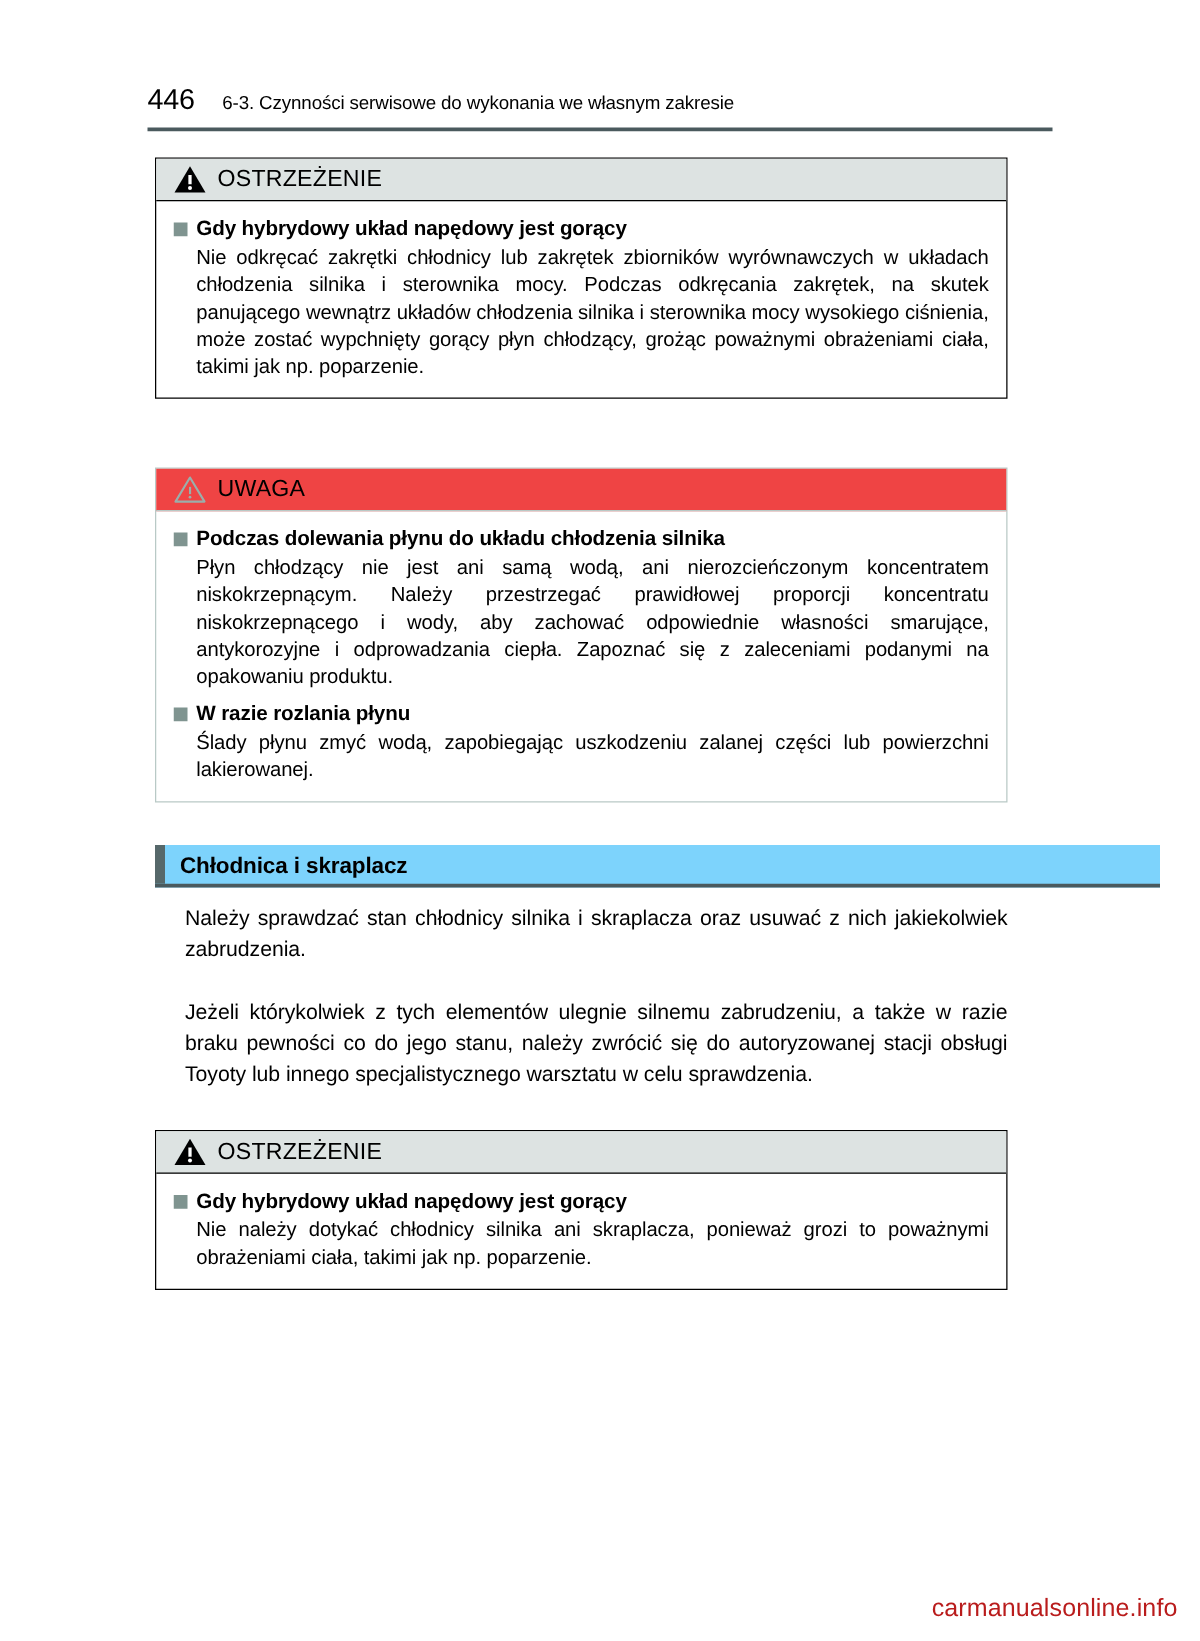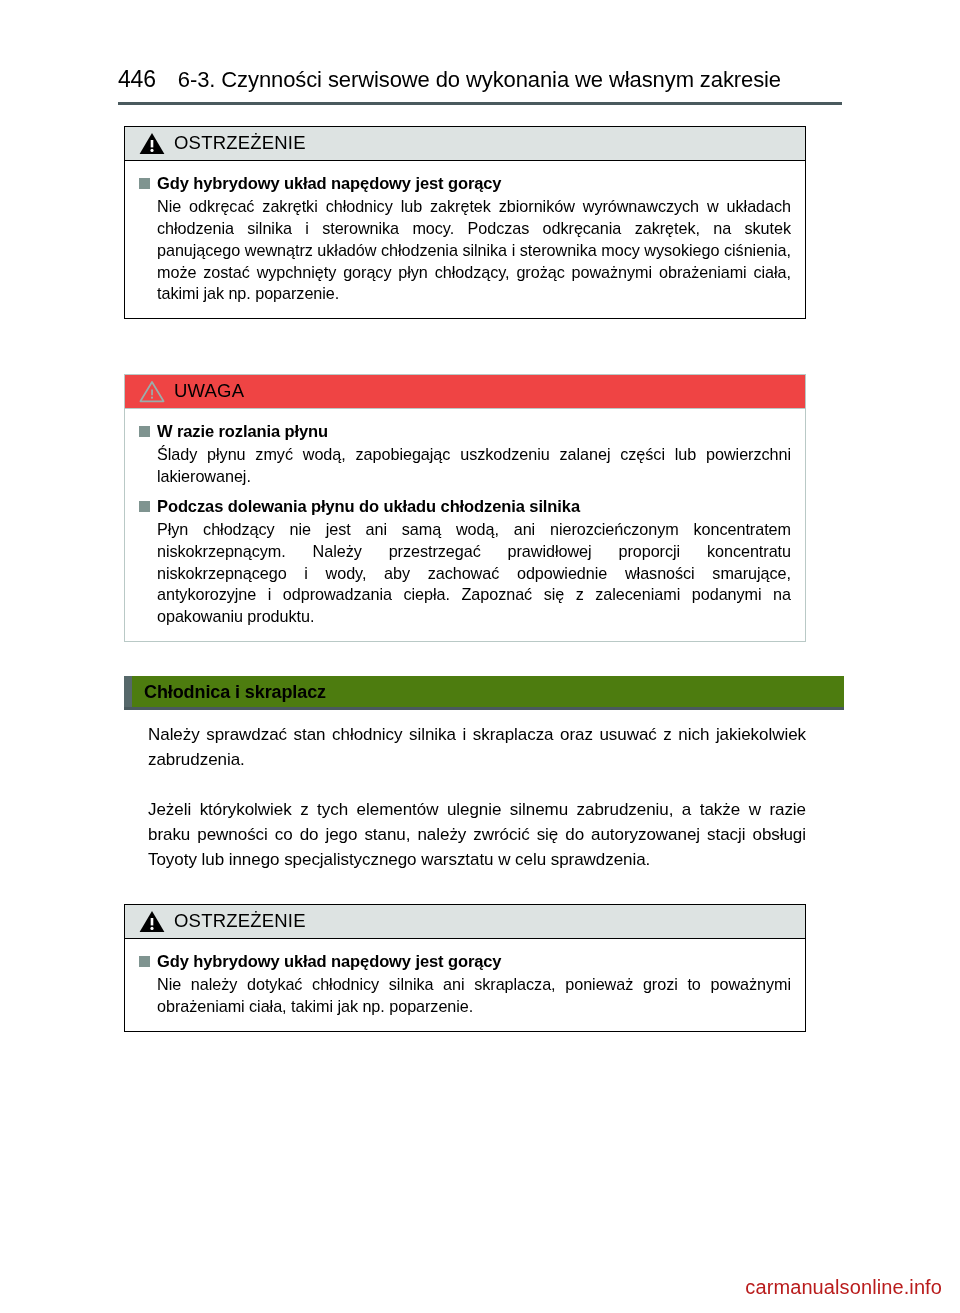--- a/index.html
+++ b/index.html
@@ -26,21 +26,21 @@
     display: flex;
     align-items: baseline;
   }
   .page-number {
     font-size: 23px;
     font-weight: normal;
     letter-spacing: -0.2px;
     line-height: 1;
   }
   .header-title {
-    font-size: 22px;
+    font-size: 15px;
     margin-left: 22px;
     line-height: 1;
     letter-spacing: -0.1px;
   }
   .header-rule {
     position: absolute;
     left: 118px;
     top: 102px;
     width: 724px;
     height: 3px;
@@ -111,23 +111,23 @@
     margin-left: 18px;
     margin-top: 2px;
     letter-spacing: -0.05px;
   }
   .bullet-group + .bullet-group { margin-top: 7px; }
 
   
   .section-heading {
     position: absolute;
     left: 124px;
-    width: 720px;
+    width: 804px;
     height: 34px;
-    background: #4d7c0f;
+    background: #7dd3fc;
     border-bottom: 3px solid #4a5a5e;
     display: flex;
     align-items: center;
   }
   .section-heading .left-bar {
     position: absolute;
     left: 0;
     top: 0;
     bottom: 0;
     width: 8px;
@@ -198,30 +198,30 @@
       <polygon points="13,2 24.6,21.3 1.4,21.3" fill="none" stroke="#9aaeab" stroke-width="1.7" stroke-linejoin="round"></polygon>
       <rect x="12.2" y="9.5" width="1.7" height="5.8" fill="#9aaeab"></rect>
       <circle cx="13" cy="17.7" r="1.1" fill="#9aaeab"></circle>
     </svg>
     <span class="box-header-label">UWAGA</span>
   </div>
   <div class="box-body">
     <div class="bullet-group">
       <div class="bullet-row">
         <span class="bullet-sq"></span>
+        <span class="bullet-title">Podczas dolewania płynu do układu chłodzenia silnika</span>
+      </div>
+      <div class="bullet-body">Płyn chłodzący nie jest ani samą wodą, ani nierozcieńczonym koncentratem niskokrzepnącym. Należy przestrzegać prawidłowej proporcji koncentratu niskokrzepnącego i wody, aby zachować odpowiednie własności smarujące, antykorozyjne i odprowadzania ciepła. Zapoznać się z zaleceniami podanymi na opakowaniu produktu.</div>
+    </div>
+    <div class="bullet-group">
+      <div class="bullet-row">
+        <span class="bullet-sq"></span>
         <span class="bullet-title">W razie rozlania płynu</span>
       </div>
       <div class="bullet-body">Ślady płynu zmyć wodą, zapobiegając uszkodzeniu zalanej części lub powierzchni lakierowanej.</div>
-    </div>
-    <div class="bullet-group">
-      <div class="bullet-row">
-        <span class="bullet-sq"></span>
-        <span class="bullet-title">Podczas dolewania płynu do układu chłodzenia silnika</span>
-      </div>
-      <div class="bullet-body">Płyn chłodzący nie jest ani samą wodą, ani nierozcieńczonym koncentratem niskokrzepnącym. Należy przestrzegać prawidłowej proporcji koncentratu niskokrzepnącego i wody, aby zachować odpowiednie własności smarujące, antykorozyjne i odprowadzania ciepła. Zapoznać się z zaleceniami podanymi na opakowaniu produktu.</div>
     </div>
   </div>
 </div>
 
 <div class="section-heading" style="top:676px;">
   <span class="left-bar"></span>
   <span class="section-heading-label">Chłodnica i skraplacz</span>
 </div>
 
 <div class="body-para" style="top:723px;">Należy sprawdzać stan chłodnicy silnika i skraplacza oraz usuwać z nich jakiekolwiek zabrudzenia.</div>

